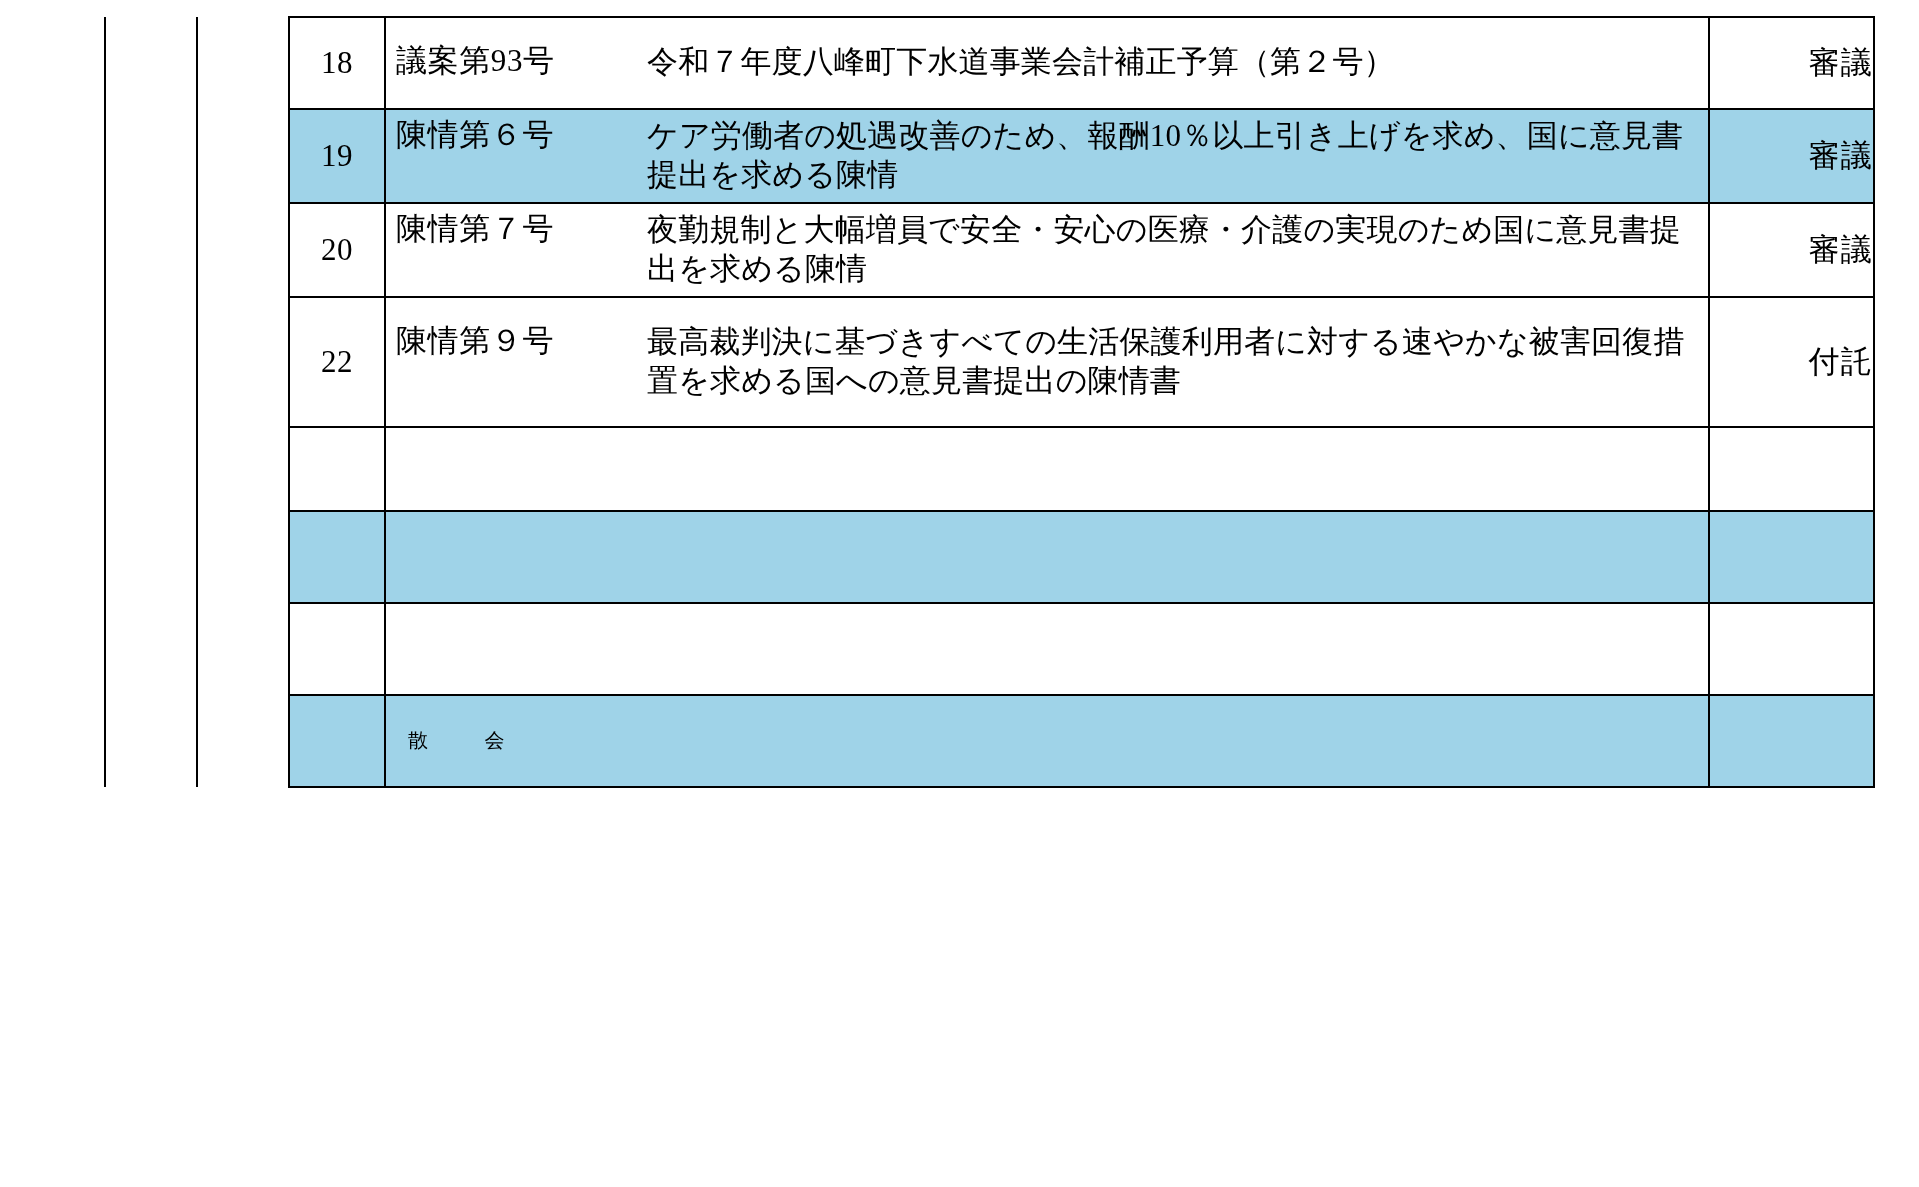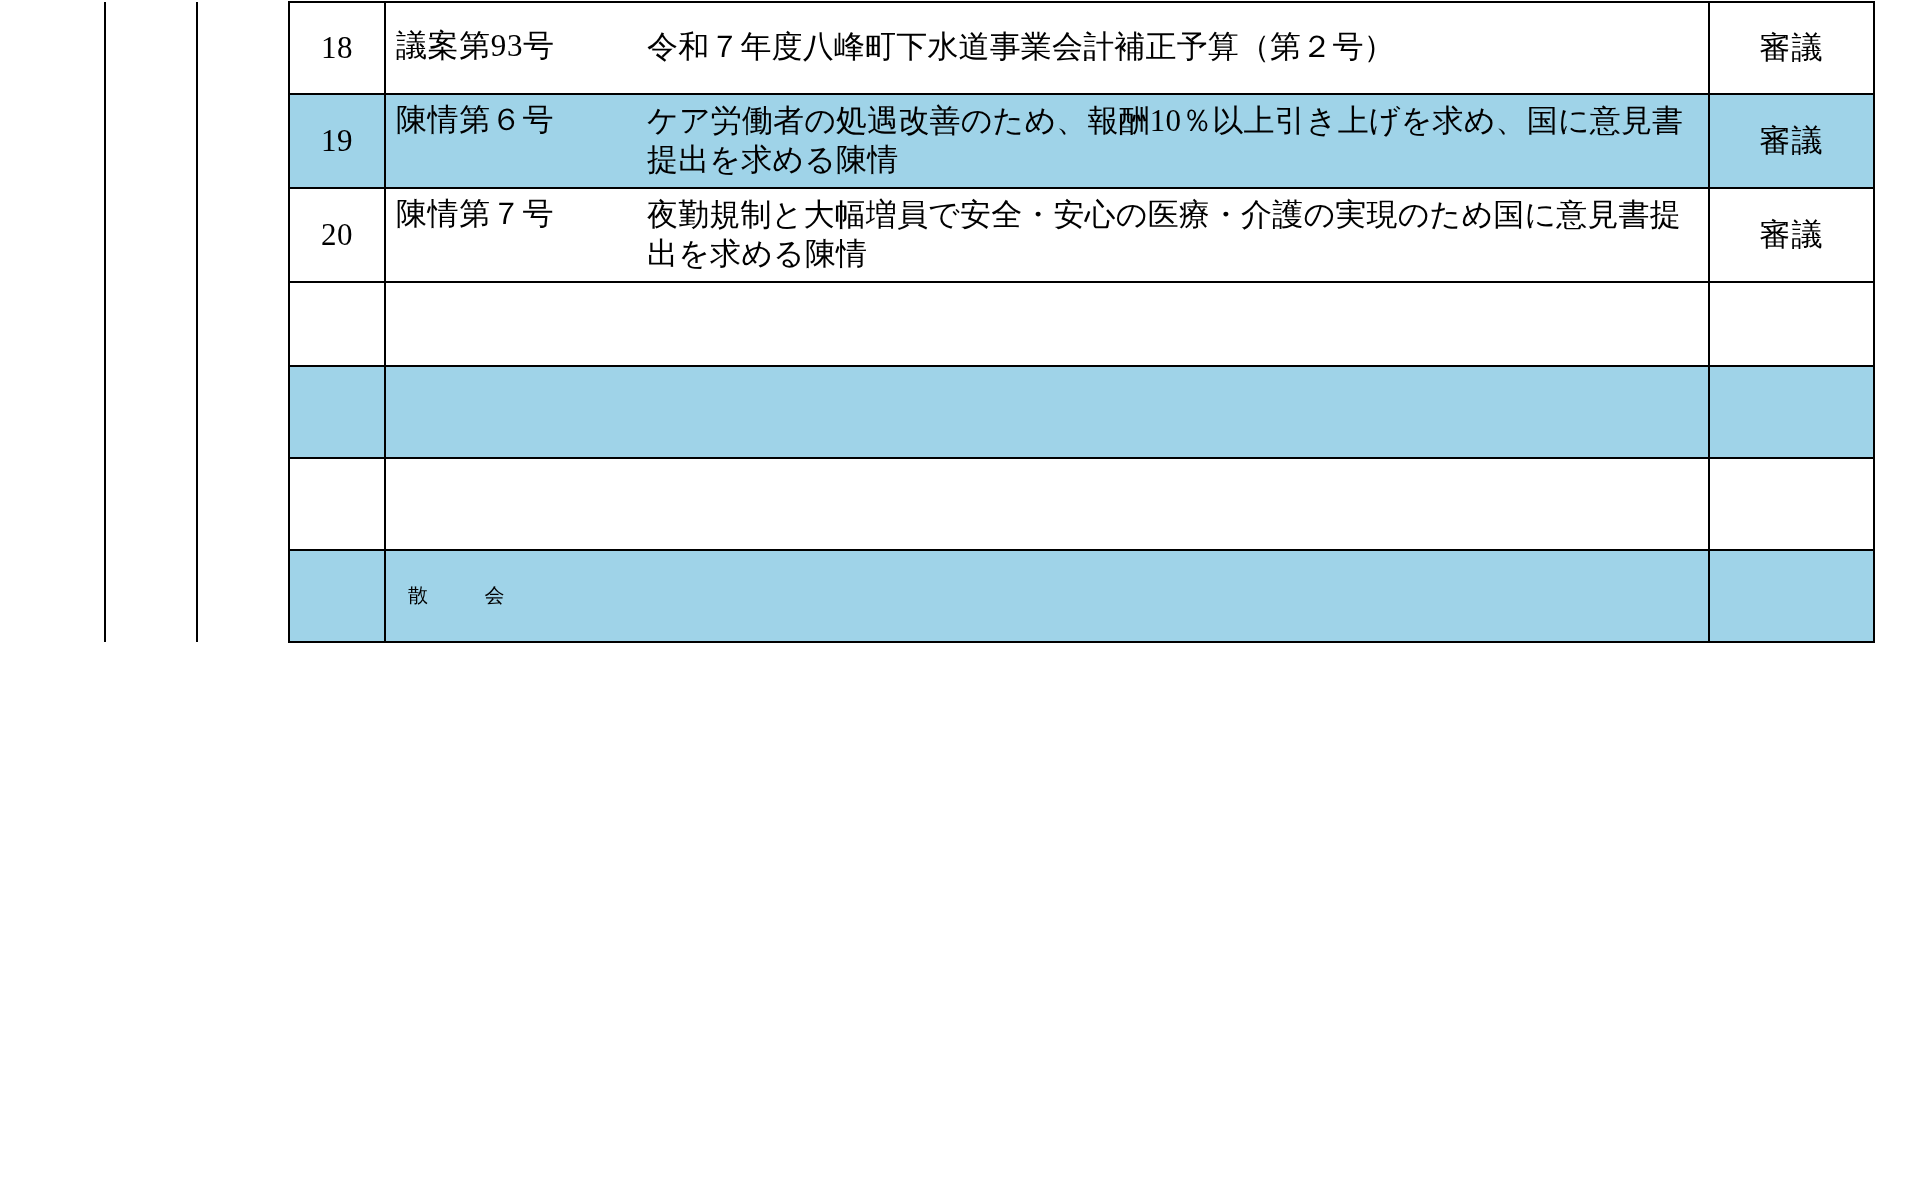--- a/index.html
+++ b/index.html
@@ -18,21 +18,21 @@
   .page {
     position: relative;
     width: 1919px;
     height: 1187px;
     background: #ffffff;
   }
 
   .agenda-table {
     position: absolute;
     left: 104px;
-    top: 1px;
+    top: 16px;
     width: 1769px;
     border-collapse: collapse;
     table-layout: fixed;
   }
 
   .agenda-table col.c-narrow1 { width: 92px; }
   .agenda-table col.c-narrow2 { width: 92px; }
   .agenda-table col.c-num     { width: 96px; }
   .agenda-table col.c-body    { width: 1324px; }
   .agenda-table col.c-status  { width: 165px; }
@@ -54,21 +54,21 @@
 
   td.num {
     text-align: center;
     font-size: 31px;
     line-height: 1.1;
     letter-spacing: 0.02em;
     padding: 4px 0;
   }
 
   td.status {
-    text-align: center;
+    text-align: right;
     font-size: 31px;
     line-height: 1.1;
     letter-spacing: 0.04em;
     padding: 4px 0;
     margin-left: 24px;
   }
 
   td.body {
     padding: 6px 8px 8px 10px;
   }
@@ -162,20 +162,32 @@
         <td class="body">
           <div class="row-inner">
             <span class="bill-label">陳情第７号</span>
             <span class="bill-text">夜勤規制と大幅増員で安全・安心の医療・介護の実現のため国に意見書提出を求める陳情</span>
           </div>
         </td>
         <td class="status">審議</td>
       </tr>
 
 
+      <tr class="h-big">
+        <td class="spine"></td>
+        <td class="spine"></td>
+        <td class="num">22</td>
+        <td class="body">
+          <div class="row-inner">
+            <span class="bill-label">陳情第９号</span>
+            <span class="bill-text">最高裁判決に基づきすべての生活保護利用者に対する速やかな被害回復措置を求める国への意見書提出の陳情書</span>
+          </div>
+        </td>
+        <td class="status">付託</td>
+      </tr>
 
 
       <tr class="h-blank">
         <td class="spine"></td>
         <td class="spine"></td>
         <td class="num"></td>
         <td class="body"></td>
         <td class="status"></td>
       </tr>
 

